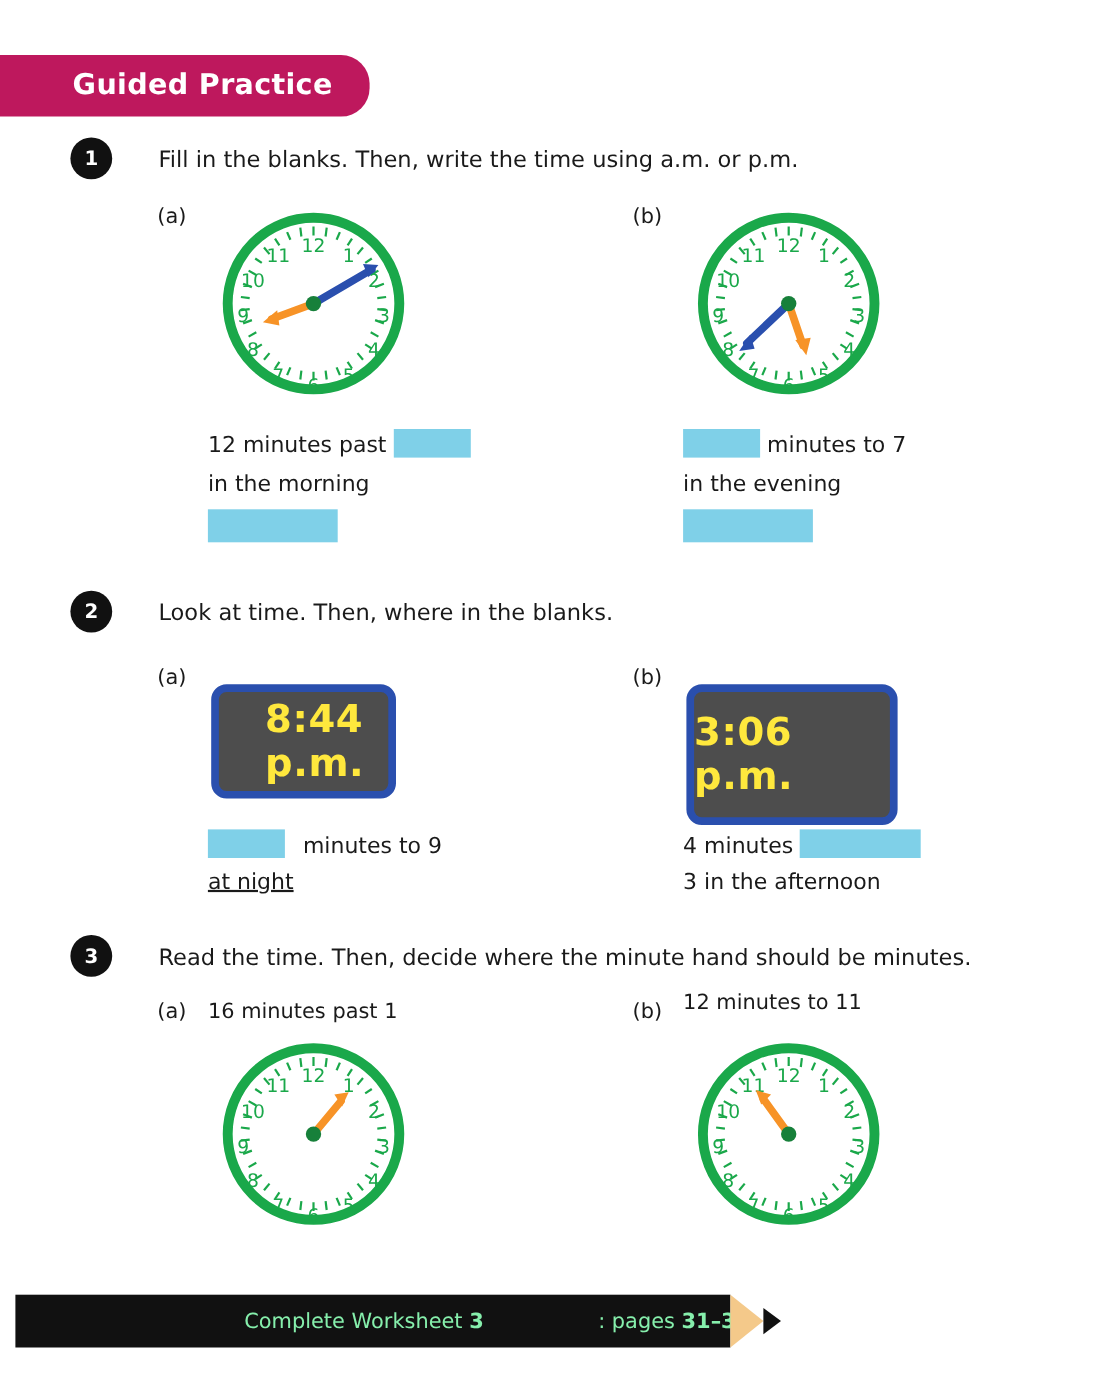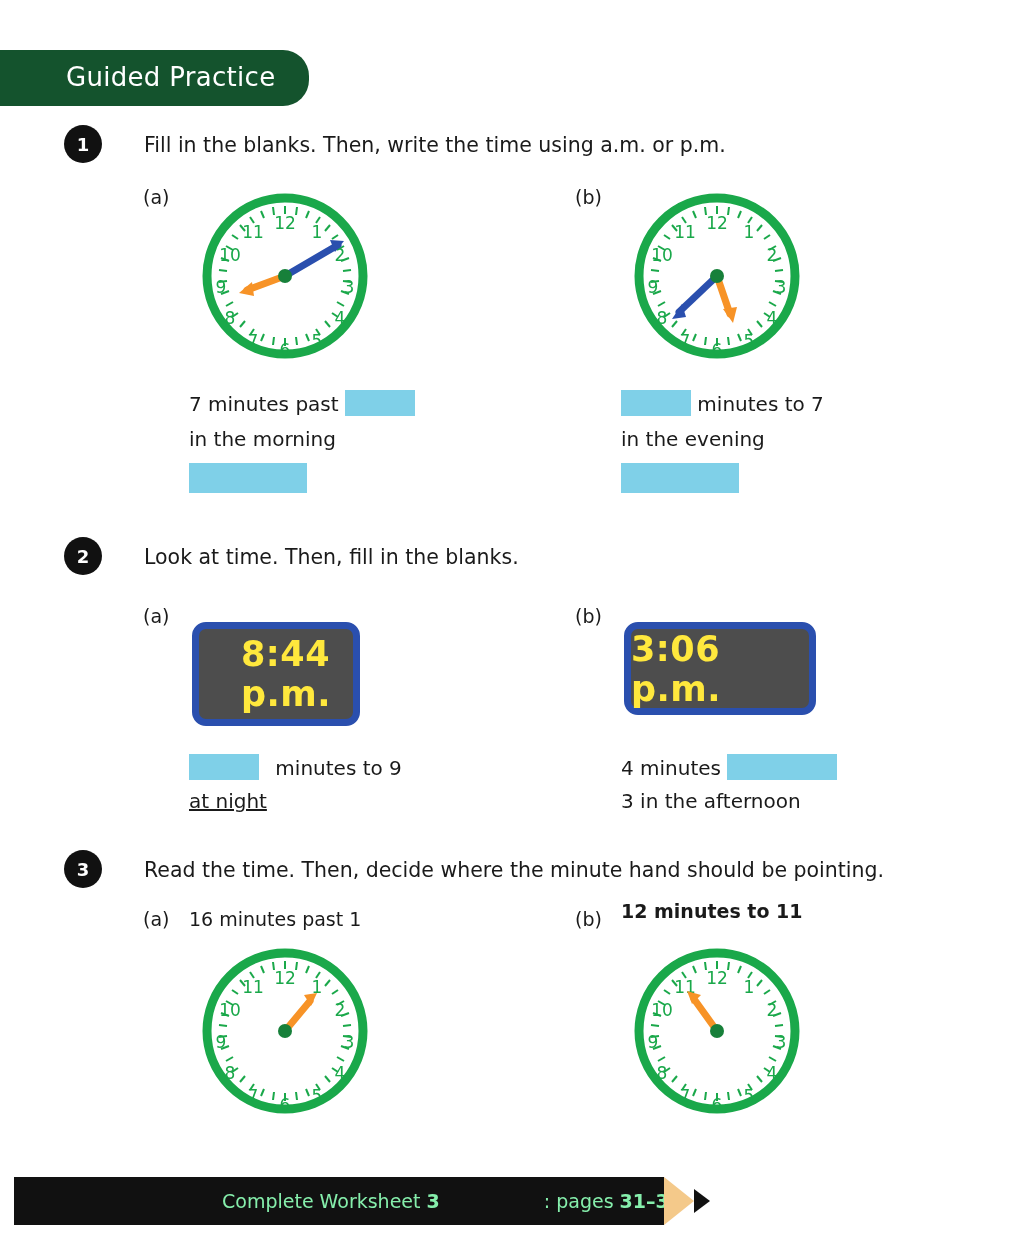--- a/index.html
+++ b/index.html
@@ -7,23 +7,23 @@
     width:1016px;height:1251px;
     background:#ffffff;
     font-family:"DejaVu Sans", sans-serif;
     color:#1a1a1a;
     position:relative;
     overflow:hidden;
   }
   
   .banner{
     position:absolute;left:0;top:50px;
-    background:#14532d;
+    background:#be185d;
     color:#ffffff;
-    font-size:26px;font-weight:normal;
+    font-size:26px;font-weight:bold;
     padding:12px 34px 14px 66px;
     border-top-right-radius:26px;border-bottom-right-radius:26px;
     letter-spacing:0.3px;
   }
   
   .qnum{
     position:absolute;
     width:38px;height:38px;border-radius:50%;
     background:#111111;color:#ffffff;
     font-size:18px;font-weight:bold;
@@ -164,21 +164,21 @@
   </g>
   <line x1="93" y1="86" x2="146" y2="55" stroke="#2a4fae" stroke-width="7" stroke-linecap="round"></line>
   <polygon points="152,51 138,50 143,62" fill="#2a4fae"></polygon>
   <line x1="93" y1="86" x2="55" y2="100" stroke="#f79327" stroke-width="7" stroke-linecap="round"></line>
   <polygon points="47,103 60,92 62,106" fill="#f79327"></polygon>
   <circle cx="93" cy="86" r="7" fill="#17803a"></circle>
 </svg>
 </div>
 
 <div class="answerline" style="left:189px;top:390px;">
-  <span>7 minutes past</span>
+  <span>12 minutes past</span>
   <span class="blank" style="width:70px;"></span>
 </div>
 <div class="answerline" style="left:189px;top:427px;">in the morning</div>
 <div class="blankbox" style="left:189px;top:463px;width:118px;height:30px;"></div>
 
 <div class="sublabel" style="left:575px;top:186px;">(b)</div>
 
 <div style="position:absolute;left:624px;top:190px;">
 <svg width="186" height="172" viewBox="0 0 186 172">
   <circle cx="93" cy="86" r="78" fill="#ffffff" stroke="#1aa84a" stroke-width="9"></circle>
@@ -241,44 +241,44 @@
 </div>
 
 <div class="answerline" style="left:621px;top:390px;">
   <span class="blank" style="width:70px;"></span>
   <span style="">minutes to 7</span>
 </div>
 <div class="answerline" style="left:621px;top:427px;">in the evening</div>
 <div class="blankbox" style="left:621px;top:463px;width:118px;height:30px;"></div>
 
 <div class="qnum" style="left:64px;top:537px;">2</div>
-<div class="qtext" style="left:144px;top:545px;">Look at time. Then, fill in the blanks.</div>
+<div class="qtext" style="left:144px;top:545px;">Look at time. Then, where in the blanks.</div>
 
 <div class="sublabel" style="left:143px;top:605px;">(a)</div>
 <div class="digital" style="left:192px;top:622px;width:168px;height:104px;padding-left:42px;">
   <span>8:44 p.m.</span>
 </div>
 <div class="answerline" style="left:189px;top:754px;">
   <span class="blank" style="width:70px;"></span>
   <span style="margin-left:10px;">minutes to 9</span>
 </div>
 <div class="answerline" style="left:189px;top:789px;text-decoration:underline;">at night</div>
 
 <div class="sublabel" style="left:575px;top:605px;">(b)</div>
-<div class="digital" style="left:624px;top:622px;width:192px;height:93px;align-items:center;">
+<div class="digital" style="left:624px;top:622px;width:192px;height:128px;align-items:center;">
   <span>3:06 p.m.</span>
 </div>
 <div class="answerline" style="left:621px;top:754px;">
   <span>4 minutes</span>
   <span class="blank" style="width:110px;"></span>
 </div>
 <div class="answerline" style="left:621px;top:789px;">3 in the afternoon</div>
 
 <div class="qnum" style="left:64px;top:850px;">3</div>
-<div class="qtext" style="left:144px;top:858px;">Read the time. Then, decide where the minute hand should be pointing.</div>
+<div class="qtext" style="left:144px;top:858px;">Read the time. Then, decide where the minute hand should be minutes.</div>
 
 <div class="sublabel" style="left:143px;top:908px;">(a)</div>
 <div class="sublabel" style="left:189px;top:908px;">16 minutes past 1</div>
 
 <div style="position:absolute;left:192px;top:945px;">
 <svg width="186" height="172" viewBox="0 0 186 172">
   <circle cx="93" cy="86" r="78" fill="#ffffff" stroke="#1aa84a" stroke-width="9"></circle>
   <g stroke="#1aa84a" stroke-width="2">
     <line x1="93" y1="16" x2="93" y2="24"></line>
         <line x1="105" y1="17" x2="104" y2="25"></line>
@@ -329,21 +329,21 @@
         <text x="38" y="71">10</text>
         <text x="61" y="48">11</text>
   </g>
   <line x1="93" y1="86" x2="118" y2="56" stroke="#f79327" stroke-width="7" stroke-linecap="round"></line>
   <polygon points="125,48 112,50 119,61" fill="#f79327"></polygon>
   <circle cx="93" cy="86" r="7" fill="#17803a"></circle>
 </svg>
 </div>
 
 <div class="sublabel" style="left:575px;top:908px;">(b)</div>
-<div class="sublabel" style="left:621px;top:900px;font-weight:bold;">12 minutes to 11</div>
+<div class="sublabel" style="left:621px;top:900px;">12 minutes to 11</div>
 
 <div style="position:absolute;left:624px;top:945px;">
 <svg width="186" height="172" viewBox="0 0 186 172">
   <circle cx="93" cy="86" r="78" fill="#ffffff" stroke="#1aa84a" stroke-width="9"></circle>
   <g stroke="#1aa84a" stroke-width="2">
     <line x1="93" y1="16" x2="93" y2="24"></line>
         <line x1="105" y1="17" x2="104" y2="25"></line>
     <line x1="117" y1="21" x2="114" y2="28"></line>
         <line x1="128" y1="27" x2="124" y2="33"></line>
     <line x1="138" y1="35" x2="133" y2="41"></line>

